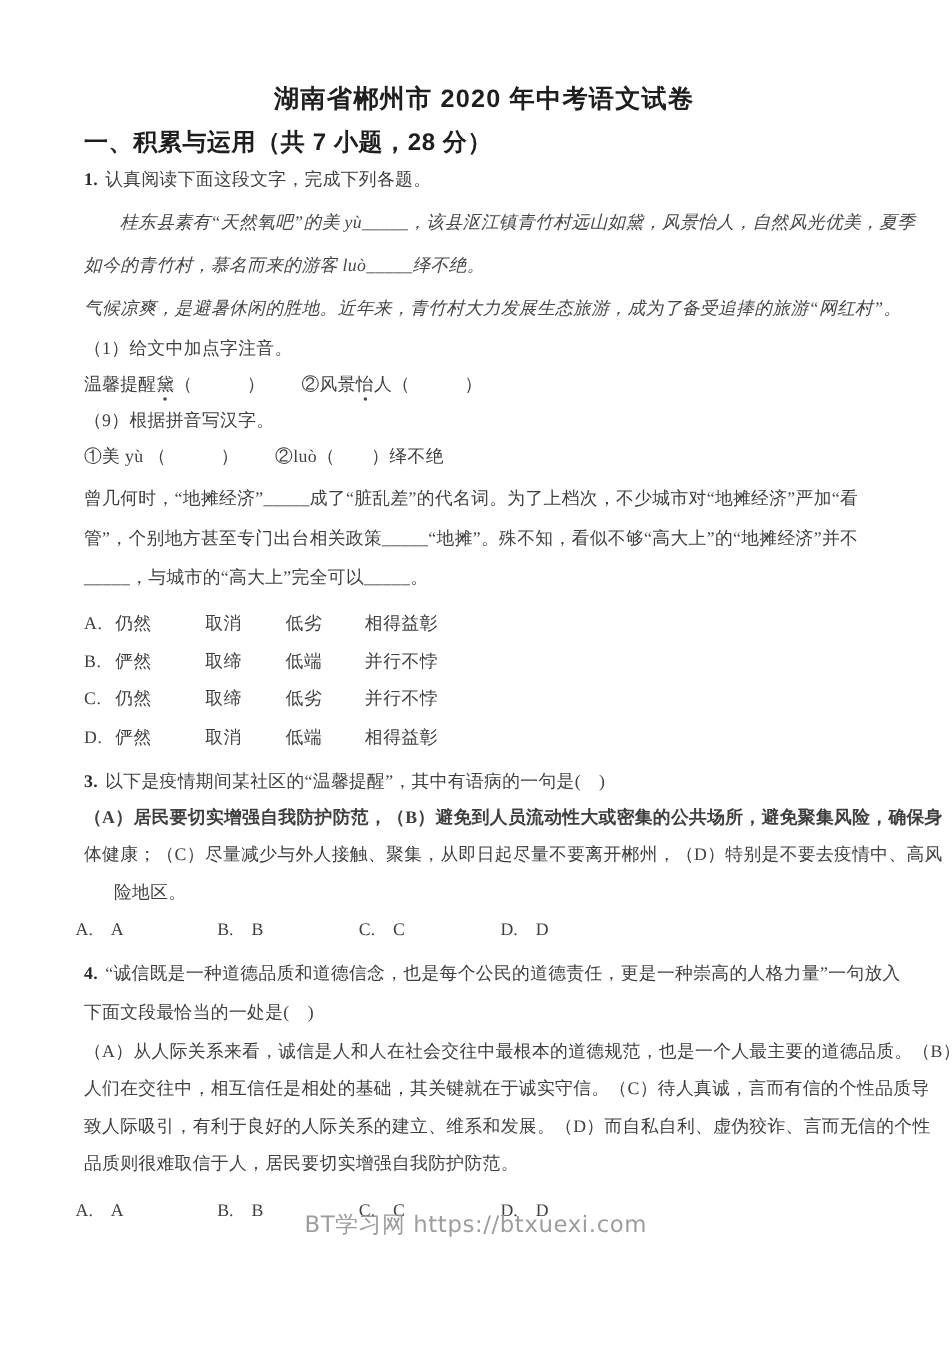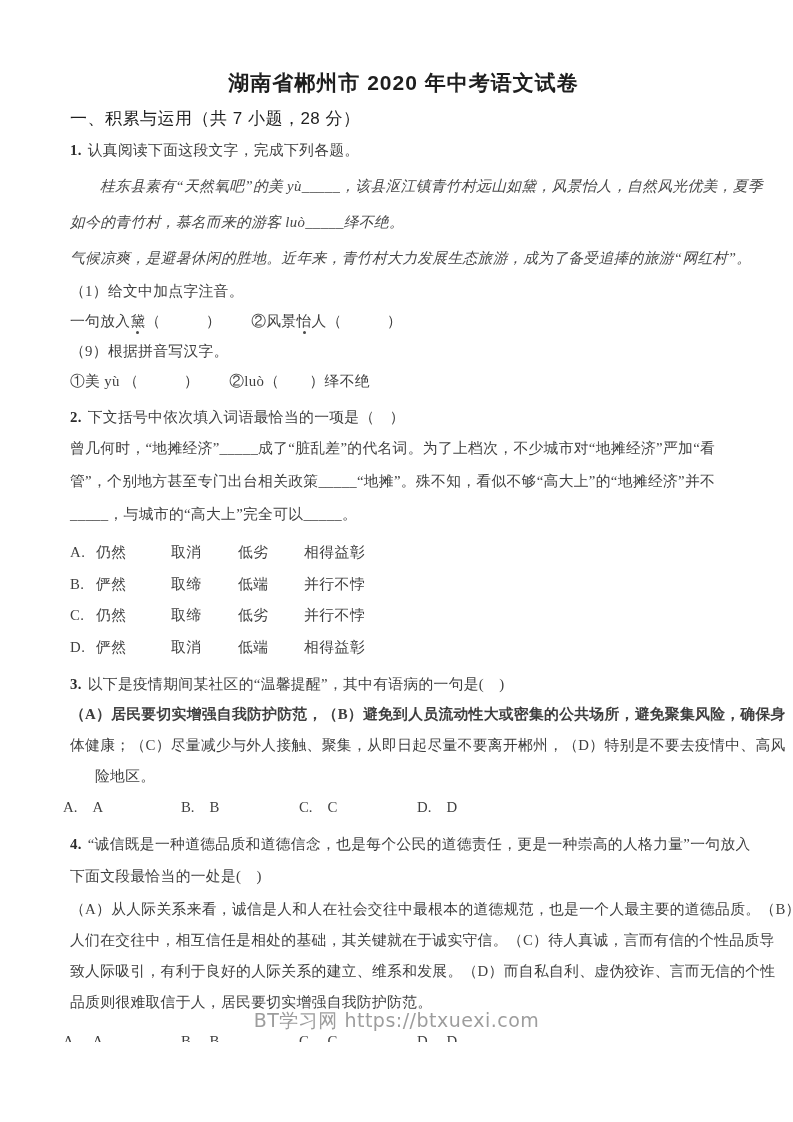--- a/index.html
+++ b/index.html
@@ -19,22 +19,22 @@
     font-family:"Liberation Sans","DejaVu Sans",sans-serif;
     font-size:21px;
     font-weight:700;
     color:#1e1e1e;
     letter-spacing:1px;
     line-height:26px;
   }
   .section{
     margin:13px 0 0 0;
     font-family:"Liberation Sans","DejaVu Sans",sans-serif;
-    font-size:17px;
-    font-weight:400;
+    font-size:20px;
+    font-weight:700;
     color:#1e1e1e;
     line-height:20px;
     letter-spacing:0.5px;
   }
   .line{line-height:30px;white-space:nowrap;letter-spacing:0.3px;}
   .stem{margin-top:10px;line-height:22px;}
   .qnum{font-weight:700;color:#2a2a2a;margin-right:6px;}
   .kai{
     margin-top:7px;
     font-style:italic;
@@ -87,27 +87,26 @@
     <h2 class="section">一、积累与运用（共 7 小题，28 分）</h2>
 
     <div>
       <div class="line stem"><span class="qnum">1.</span><span>认真阅读下面这段文字，完成下列各题。</span></div>
       <div class="kai">
         <div class="pline indent">桂东县素有“天然氧吧”的美 yù_____，该县沤江镇青竹村远山如黛，风景怡人，自然风光优美，夏季</div>
         <div class="pline">如今的青竹村，慕名而来的游客 luò_____绎不绝。</div>
         <div class="pline">气候凉爽，是避暑休闲的胜地。近年来，青竹村大力发展生态旅游，成为了备受追捧的旅游“网红村”。</div>
       </div>
       <div class="line">（1）给文中加点字注音。</div>
-      <div class="line"><span>一句放入</span><span class="dotchar">黛</span><span>（　　　）　　②风景</span><span class="dotchar">怡</span><span>人（　　　）</span></div>
+      <div class="line"><span>温馨提醒</span><span class="dotchar">黛</span><span>（　　　）　　②风景</span><span class="dotchar">怡</span><span>人（　　　）</span></div>
       <div class="line">（9）根据拼音写汉字。</div>
       <div class="line">①美 yù （　　　）　　②luò（　　）绎不绝</div>
     </div>
 
     <div>
-      <div class="line stem"><span class="qnum">2.</span><span>下文括号中依次填入词语最恰当的一项是（　）</span></div>
       <div class="p2">
         <div class="pline2">曾几何时，“地摊经济”_____成了“脏乱差”的代名词。为了上档次，不少城市对“地摊经济”严加“看</div>
         <div class="pline2">管”，个别地方甚至专门出台相关政策_____“地摊”。殊不知，看似不够“高大上”的“地摊经济”并不</div>
         <div class="pline2">_____，与城市的“高大上”完全可以_____。</div>
       </div>
       <div style="margin-top:6px;">
         <div class="optrow">
             <span>A.</span>
             <span>仍然</span>
             <span>取消</span>

